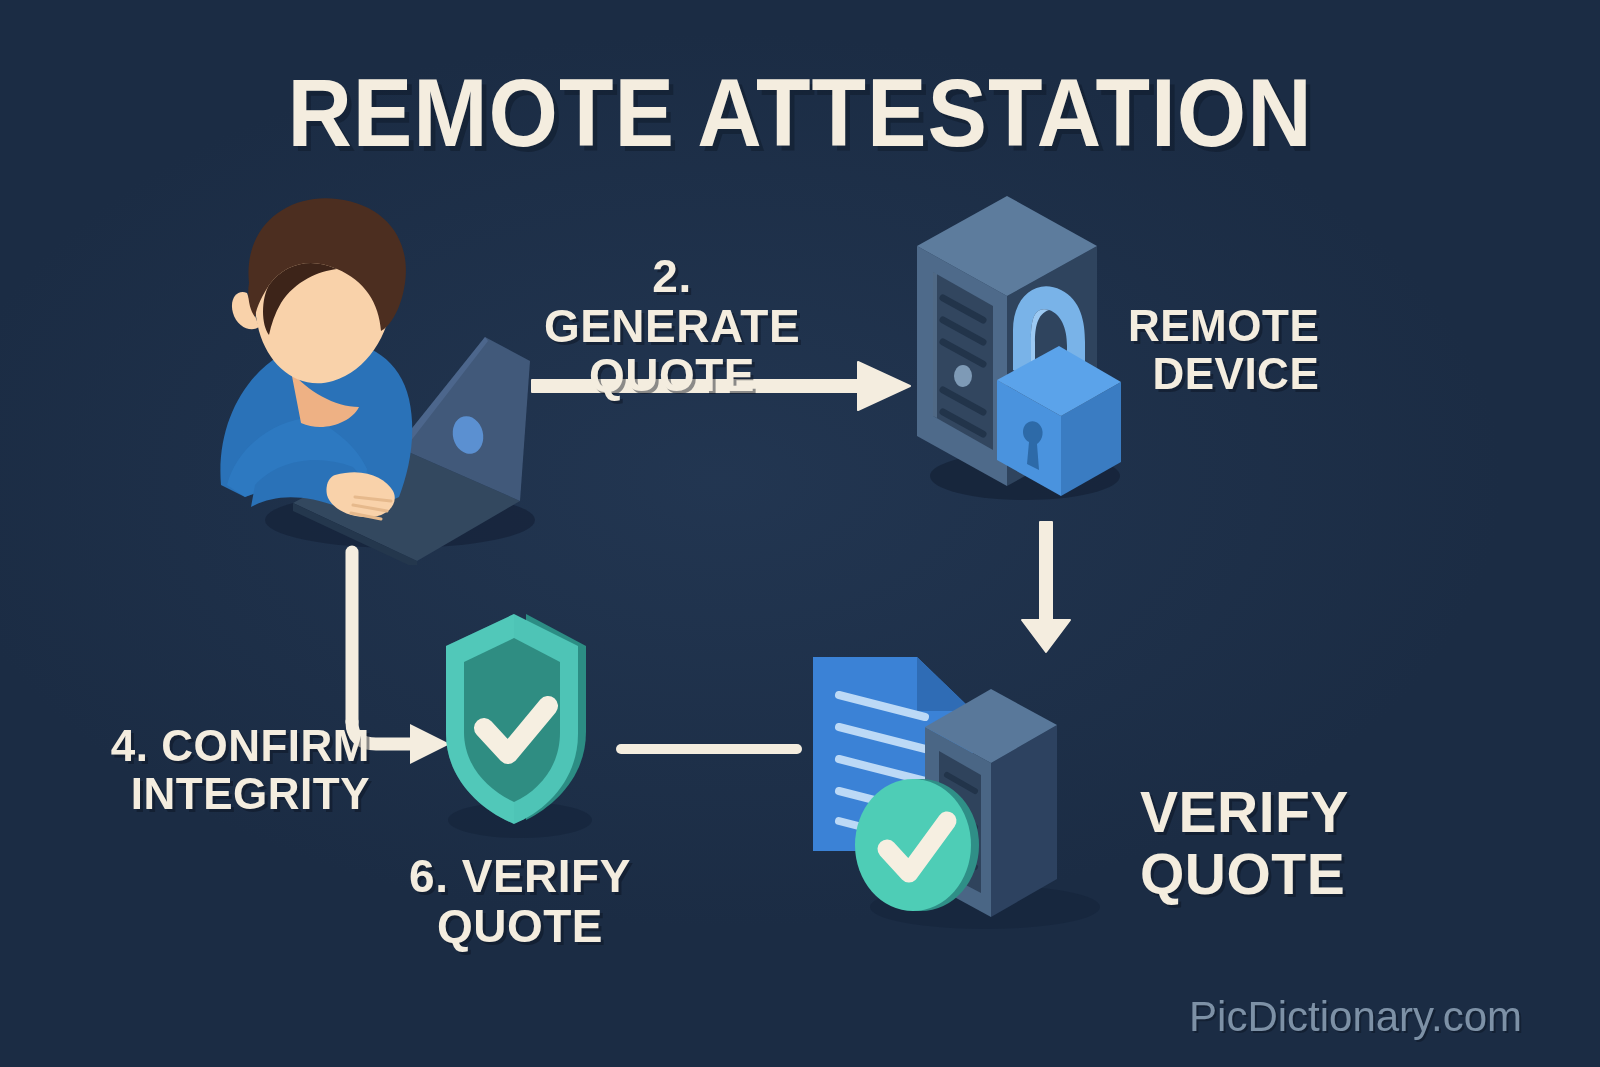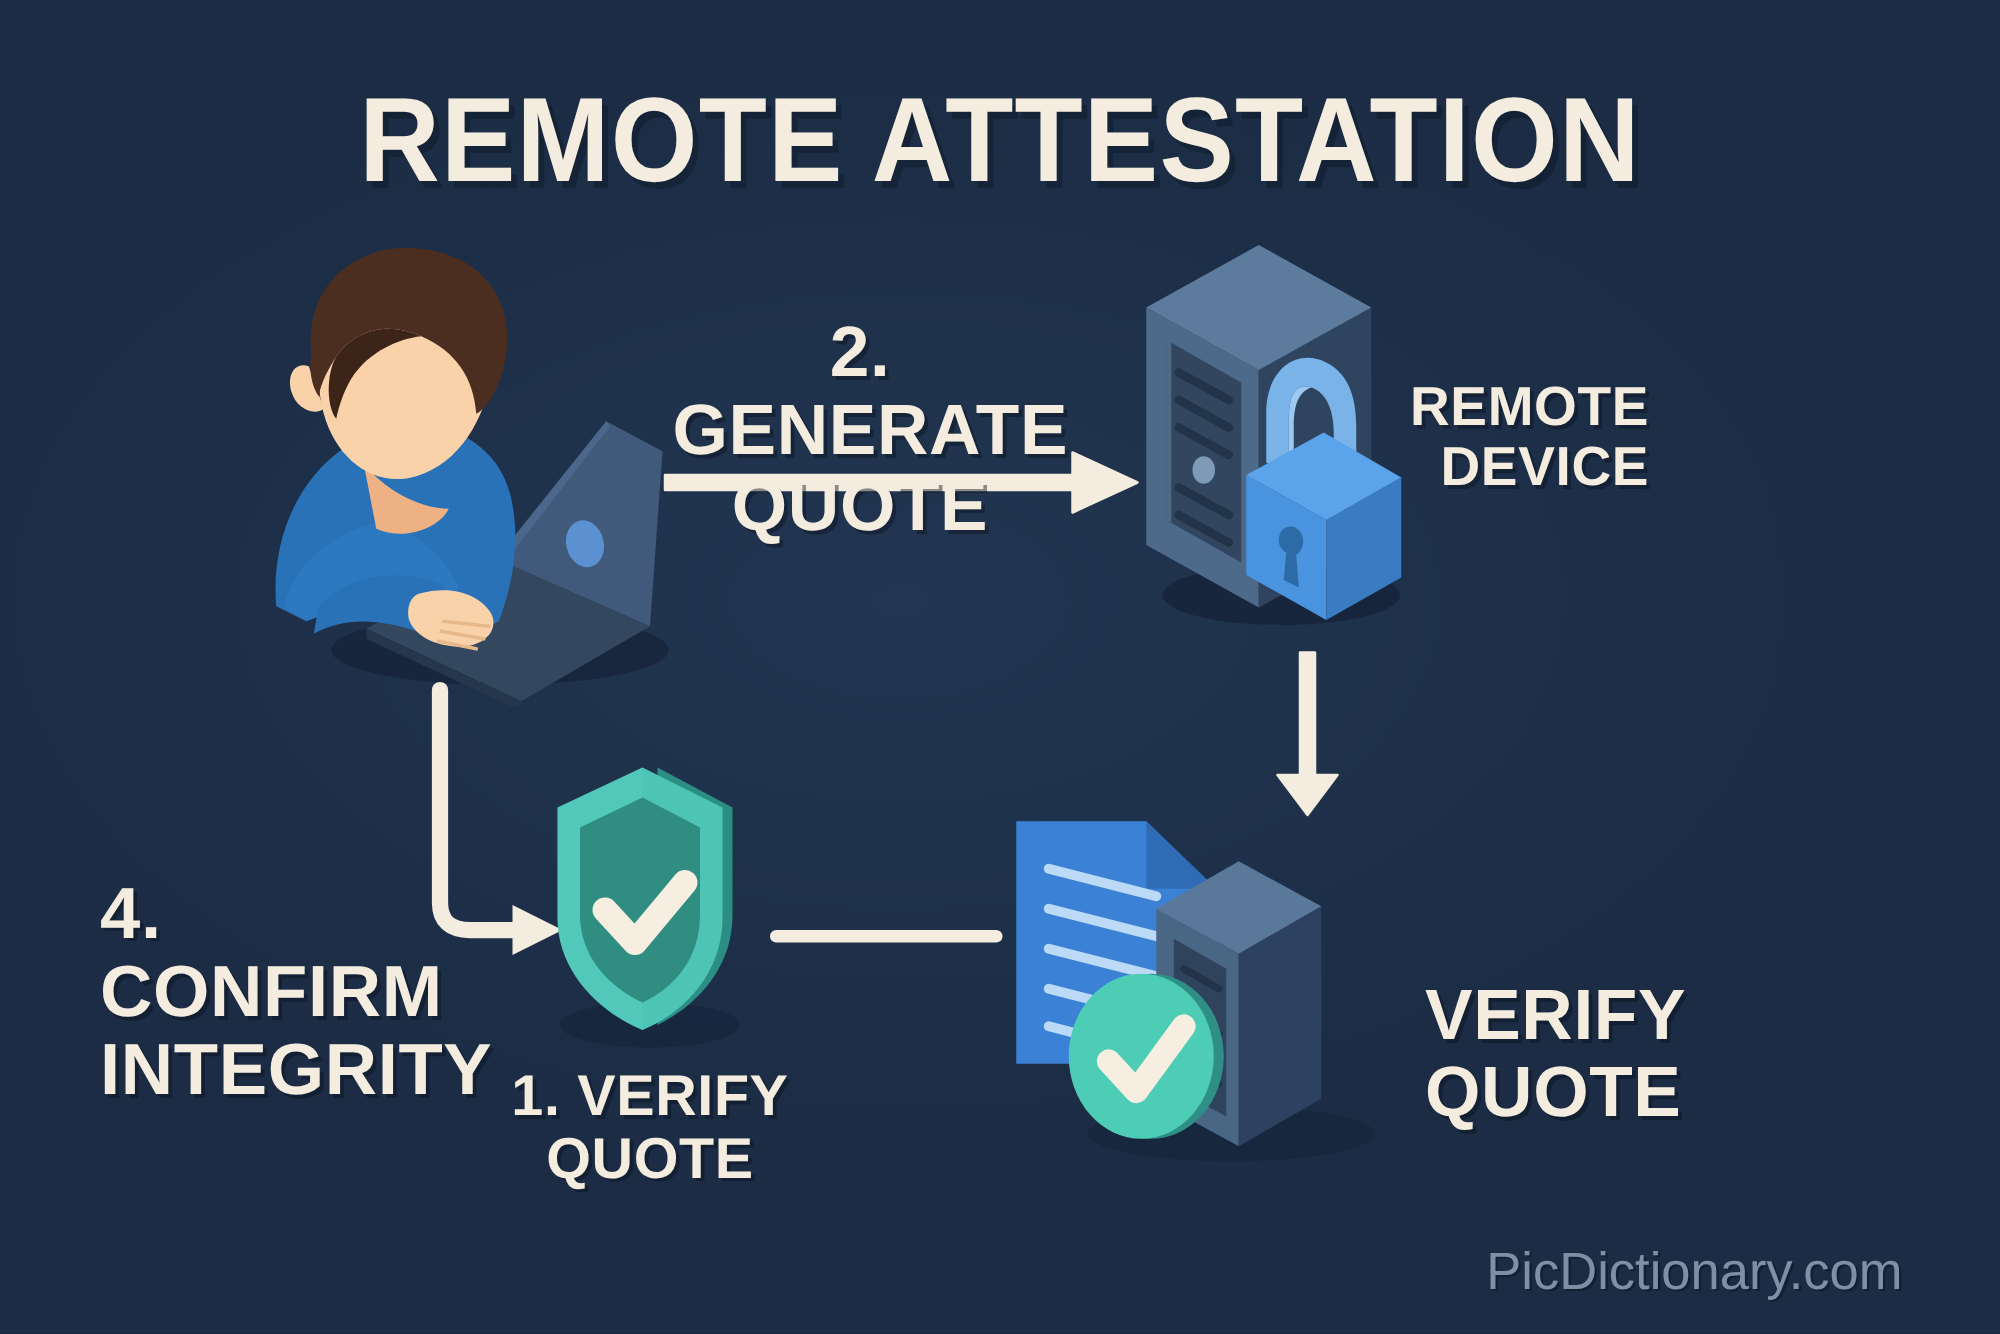--- a/index.html
+++ b/index.html
@@ -115,21 +115,21 @@
     <path d="M84 100 C100 78 126 72 152 84 C134 86 110 96 96 118 C90 128 86 140 84 150
              C76 140 76 114 84 100 Z" fill="#3d2419"></path>
   </svg>
 
   <svg class="arrow-svg" style="left:528px; top:358px;" width="390" height="56" viewBox="0 0 390 56">
     <g filter="none">
       <path d="M4 22 L330 22 L330 4 L382 28 L330 52 L330 34 L4 34 Z" fill="#f4eddf" stroke="#f4eddf" stroke-width="2" stroke-linejoin="round"></path>
     </g>
   </svg>
 
-  <div class="label" style="left:538px; top:252px; width:300px; font-size:57px; text-align:center;">2. GENERATE
+  <div class="label" style="left:522px; top:252px; width:300px; font-size:46px; text-align:center;">2. GENERATE
 QUOTE</div>
 
   <svg class="art" style="left:885px; top:180px;" width="260" height="330" viewBox="0 0 260 330">
 
     <ellipse cx="140" cy="296" rx="95" ry="24" fill="#152338" opacity="0.8"></ellipse>
 
     <path d="M32 66 L32 256 L122 306 L122 116 Z" fill="#4e6a8a"></path>
 
     <path d="M122 116 L122 306 L212 256 L212 66 Z" fill="#2f445e"></path>
 
@@ -167,37 +167,37 @@
   <svg class="arrow-svg" style="left:1018px; top:520px;" width="56" height="134" viewBox="0 0 56 134">
     <path d="M22 2 L34 2 L34 100 L52 100 L28 132 L4 100 L22 100 Z" fill="#f4eddf" stroke="#f4eddf" stroke-width="2" stroke-linejoin="round"></path>
   </svg>
 
   <svg class="arrow-svg" style="left:330px; top:540px;" width="130" height="230" viewBox="0 0 130 230">
     <path d="M22 12 L22 182" stroke="#f4eddf" stroke-width="13" fill="none" stroke-linecap="round"></path>
     <path d="M22 182 Q22 204 46 204 L86 204" stroke="#f4eddf" stroke-width="13" fill="none" stroke-linecap="round"></path>
     <path d="M80 184 L120 204 L80 224 Z" fill="#f4eddf"></path>
   </svg>
 
-  <div class="label" style="left:80px; top:700px; width:290px; font-size:58px; text-align:left;">4. CONFIRM
+  <div class="label" style="left:80px; top:722px; width:290px; font-size:44px; text-align:right;">4. CONFIRM
 INTEGRITY</div>
 
   <svg class="art" style="left:418px; top:602px;" width="200" height="250" viewBox="0 0 200 250">
     <ellipse cx="102" cy="218" rx="72" ry="18" fill="#16253c" opacity="0.75"></ellipse>
 
     <path d="M108 12 L168 44 L168 130 C168 172 140 202 108 218 L108 12 Z" fill="#2c8d84"></path>
 
     <path d="M96 12 L28 44 L28 132 C28 176 62 208 96 222 C130 208 160 176 160 132 L160 44 Z" fill="#4ec4b6"></path>
     <path d="M96 12 L28 44 L28 132 C28 176 62 208 96 222 Z" fill="#5ad0c0" opacity="0.35"></path>
 
     <path d="M96 36 L46 60 L46 130 C46 164 70 188 96 200 C122 188 142 164 142 130 L142 60 Z" fill="#2f8d82"></path>
 
     <path d="M66 126 L90 152 L130 104" stroke="#f6efe1" stroke-width="20" fill="none" stroke-linecap="round" stroke-linejoin="round"></path>
   </svg>
 
-  <div class="label" style="left:380px; top:852px; width:280px; font-size:46px; text-align:center;">1. VERIFY
+  <div class="label" style="left:380px; top:852px; width:280px; font-size:46px; text-align:center;">6. VERIFY
 QUOTE</div>
 
   <svg class="arrow-svg" style="left:614px; top:740px;" width="190" height="18" viewBox="0 0 190 18">
     <line x1="7" y1="9" x2="183" y2="9" stroke="#f4eddf" stroke-width="10" stroke-linecap="round"></line>
   </svg>
 
   <svg class="art" style="left:795px; top:635px;" width="330" height="300" viewBox="0 0 330 300">
 
     <ellipse cx="190" cy="272" rx="115" ry="22" fill="#16253c" opacity="0.7"></ellipse>
 

